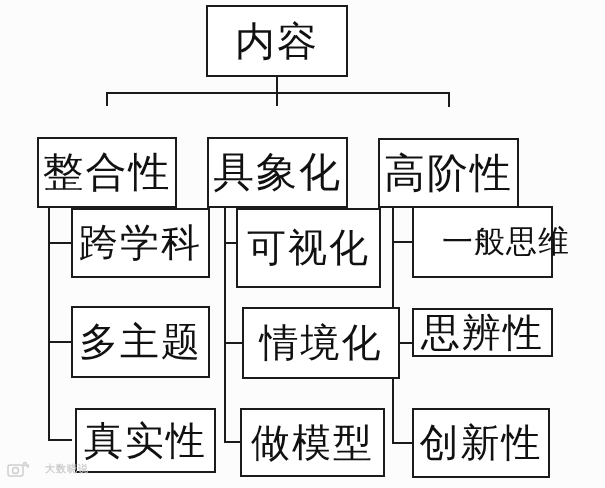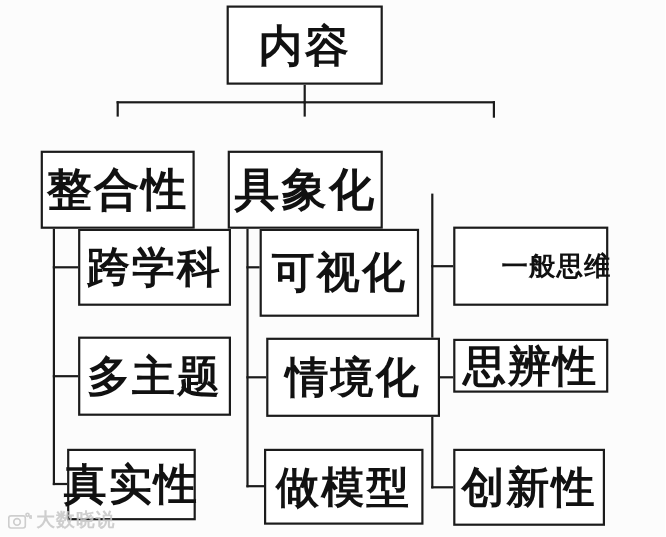--- a/index.html
+++ b/index.html
@@ -10,38 +10,38 @@
     font-family:"DejaVu Sans","Liberation Sans",sans-serif;
     overflow:hidden;
   }
   .box{
     position:absolute;
     background:#ffffff;
     border:2px solid var(--box-border,#1b1b1b);
     box-sizing:border-box;
     display:flex;align-items:center;justify-content:center;
     color:var(--text,#111111);
-    font-weight:bold;
+    font-weight:normal;
     letter-spacing:2px;
     white-space:nowrap;
   }
   .fs-root{font-size:40px;}
   .fs-l2{font-size:41px;margin-top:32px;}
   .fs-leaf{font-size:39px;}
-  .fs-leaf-sm{font-size:24px;letter-spacing:1px;padding-left:47px;}
+  .fs-leaf-sm{font-size:31px;letter-spacing:1px;padding-left:47px;}
   .line{
     position:absolute;
     background:var(--box-border,#1b1b1b);
   }
   .watermark{
     position:absolute;
     left:7px;top:461px;
-    display:flex;align-items:center;gap:4px;
+    display:flex;align-items:center;gap:16px;
     color:var(--watermark,#c7c7c7);
-    font-size:17px;font-weight:bold;letter-spacing:1px;
+    font-size:10px;font-weight:bold;letter-spacing:1px;
     opacity:.85;
   }
   .watermark svg{display:block;}
 </style>
 </head>
 <body>
 
 <div class="stage">
 
   <div class="line" style="left:276px;top:77px;width:2px;height:17px"></div>
@@ -68,28 +68,31 @@
   <div class="box fs-root" style="left:206px;top:5px;width:142px;height:72px">
     <span>内容</span>
   </div>
 
   <div class="box fs-l2" style="left:37px;top:105px;width:140px;height:71px">
     <span>整合性</span>
   </div>
   <div class="box fs-l2" style="left:207px;top:105px;width:141px;height:71px">
     <span>具象化</span>
   </div>
+  <div class="box fs-l2" style="left:378px;top:106px;width:141px;height:70px">
+    <span>高阶性</span>
+  </div>
 
   <div class="box fs-leaf" style="left:71px;top:208px;width:139px;height:70px">
     <span>跨学科</span>
   </div>
   <div class="box fs-leaf" style="left:71px;top:306px;width:139px;height:72px">
     <span>多主题</span>
   </div>
-  <div class="box fs-leaf" style="left:61px;top:408px;width:117px;height:65px">
+  <div class="box fs-leaf" style="left:75px;top:408px;width:141px;height:65px">
     <span>真实性</span>
   </div>
 
   <div class="box fs-leaf" style="left:236px;top:208px;width:145px;height:80px">
     <span>可视化</span>
   </div>
   <div class="box fs-leaf" style="left:242px;top:307px;width:158px;height:72px">
     <span>情境化</span>
   </div>
   <div class="box fs-leaf" style="left:240px;top:408px;width:145px;height:69px">

